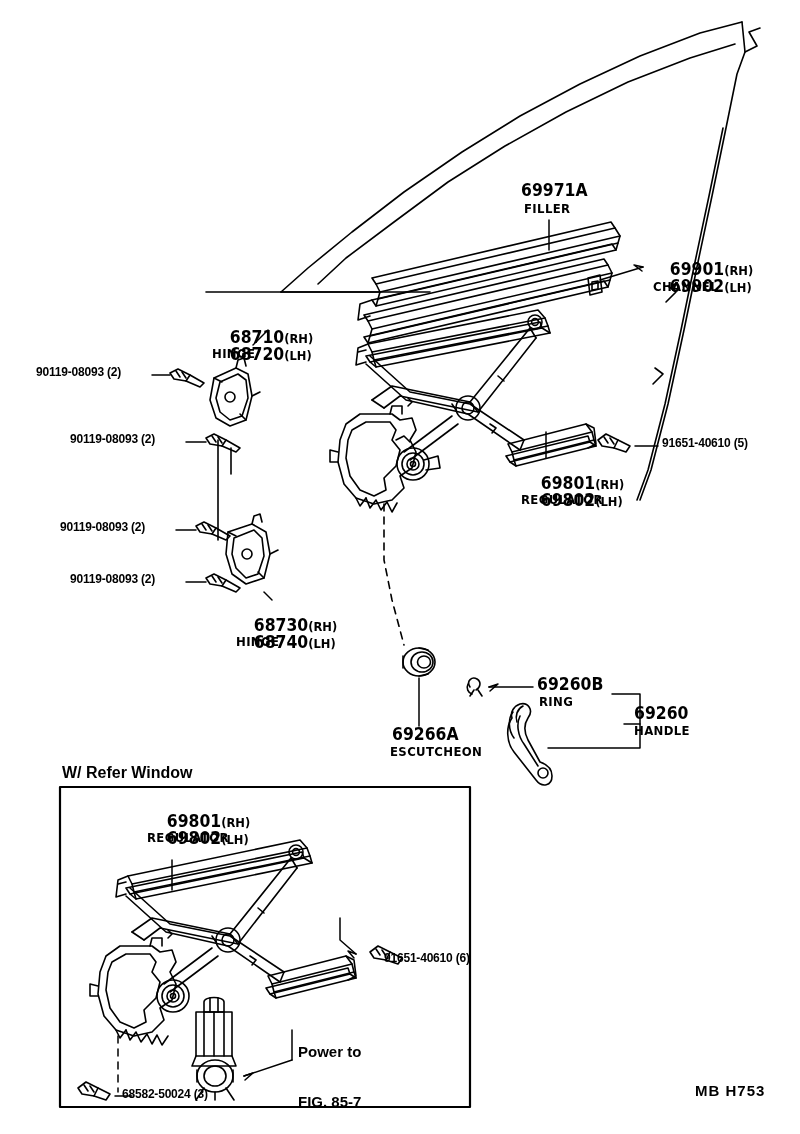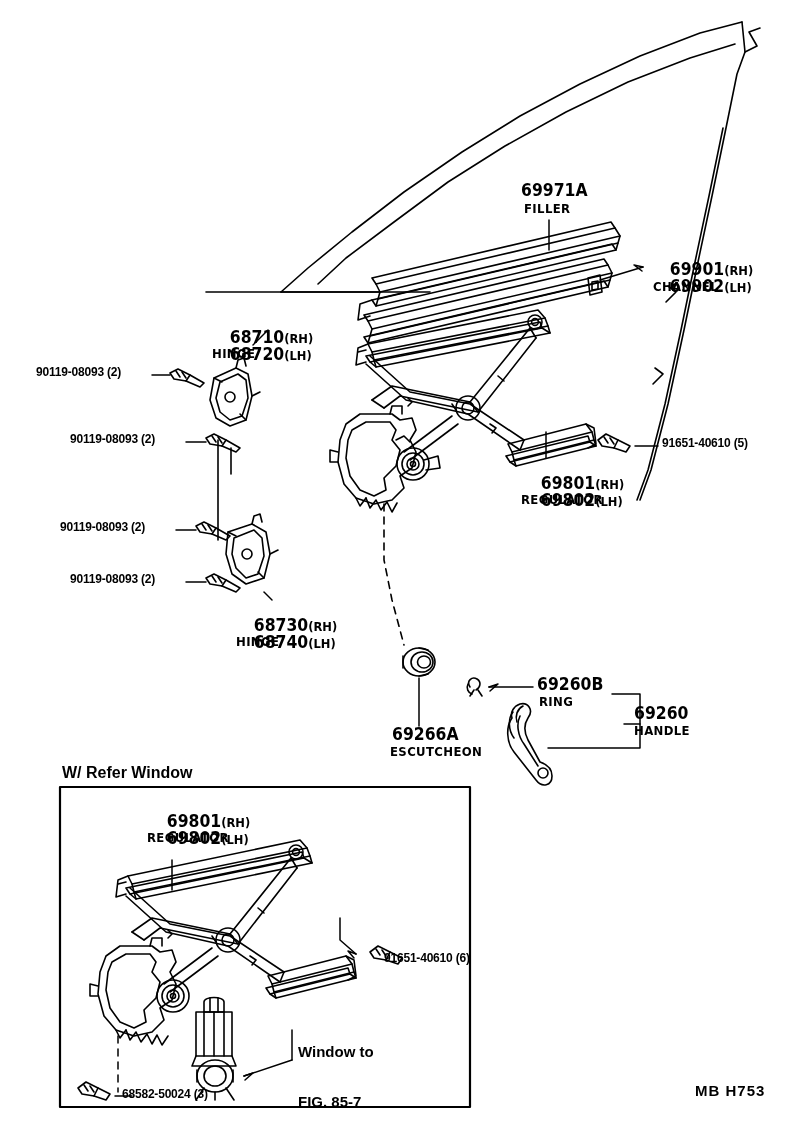--- a/index.html
+++ b/index.html
@@ -391,21 +391,21 @@
   </div>
   <div class="lbl pn" style="left:145px; top:813px;">
     <span>69802</span><span class="sfx">(LH)</span>
   </div>
   <div class="lbl nm" style="left:147px; top:831px;">REGULATOR</div>
 
   <div class="lbl bolt" style="left:340px; top:952px;margin-left:44px;">91651-40610 (6)</div>
   <div class="lbl bolt" style="left:122px; top:1088px;">68582-50024 (3)</div>
 
   <div class="lbl refer" style="left:298px; top:1010px;">
-    <div>Window to</div>
+    <div>Power to</div>
     <div>FIG. 85-7</div>
     
     
   </div>
 
   <div class="lbl footer" style="left:695px; top:1083px;">MB H753</div>
 
 </div>
 
 </body></html>

